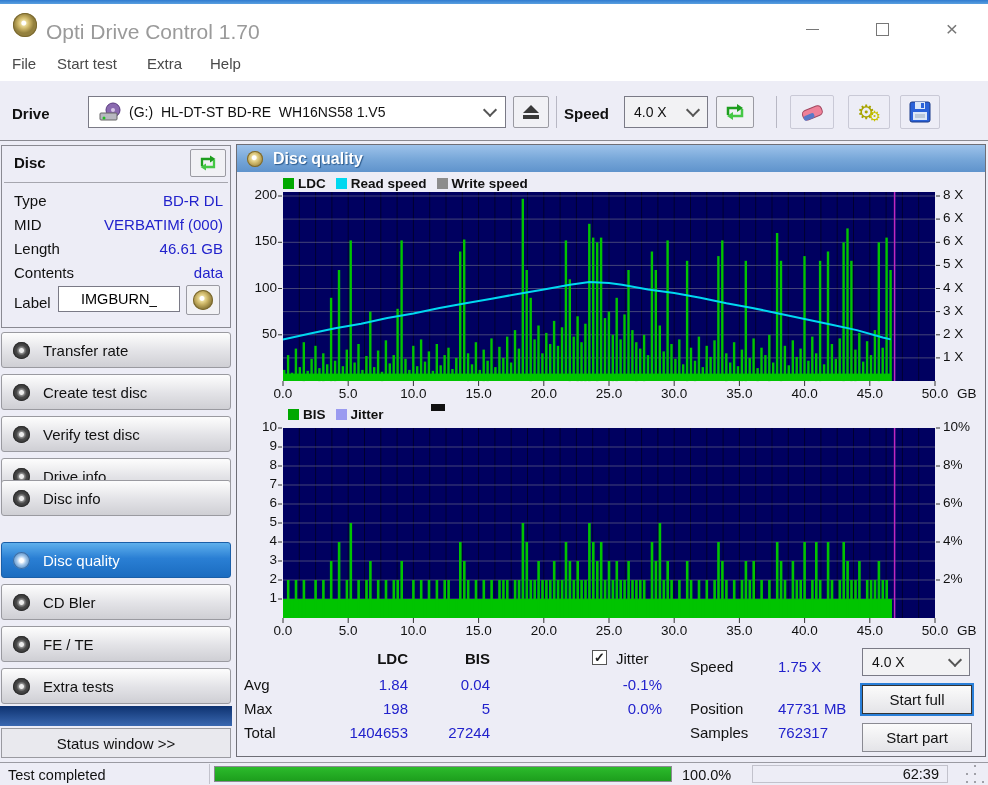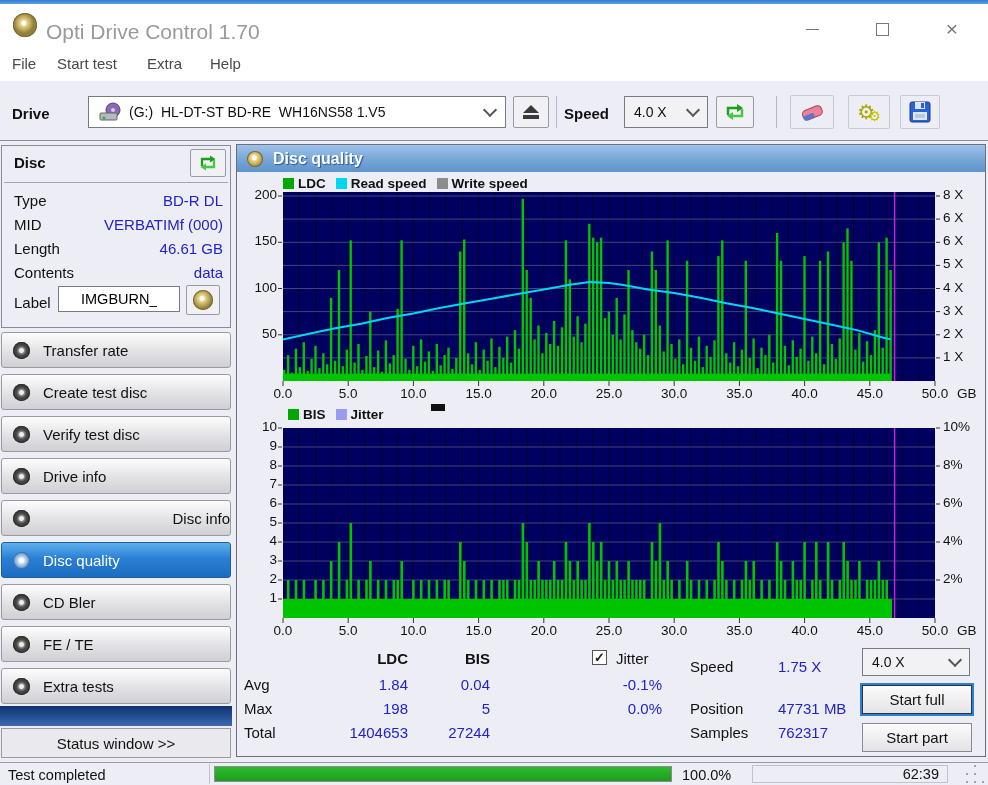--- a/index.html
+++ b/index.html
@@ -179,21 +179,21 @@
       <span>Create test disc</span>
     </div>
   <div class="abs sbtn" style="top:416px;">
       <span class="disc-dark"></span>
       <span>Verify test disc</span>
     </div>
   <div class="abs sbtn" style="top:458px;">
       <span class="disc-dark"></span>
       <span>Drive info</span>
     </div>
-  <div class="abs sbtn" style="top:500px;justify-content:space-between;">
+  <div class="abs sbtn" style="top:480px;">
       <span class="disc-dark"></span>
       <span>Disc info</span>
     </div>
   <div class="abs sbtn selected" style="top:542px;">
       <span class="disc-light"></span>
       <span>Disc quality</span>
     </div>
   <div class="abs sbtn" style="top:584px;">
       <span class="disc-dark"></span>
       <span>CD Bler</span>

